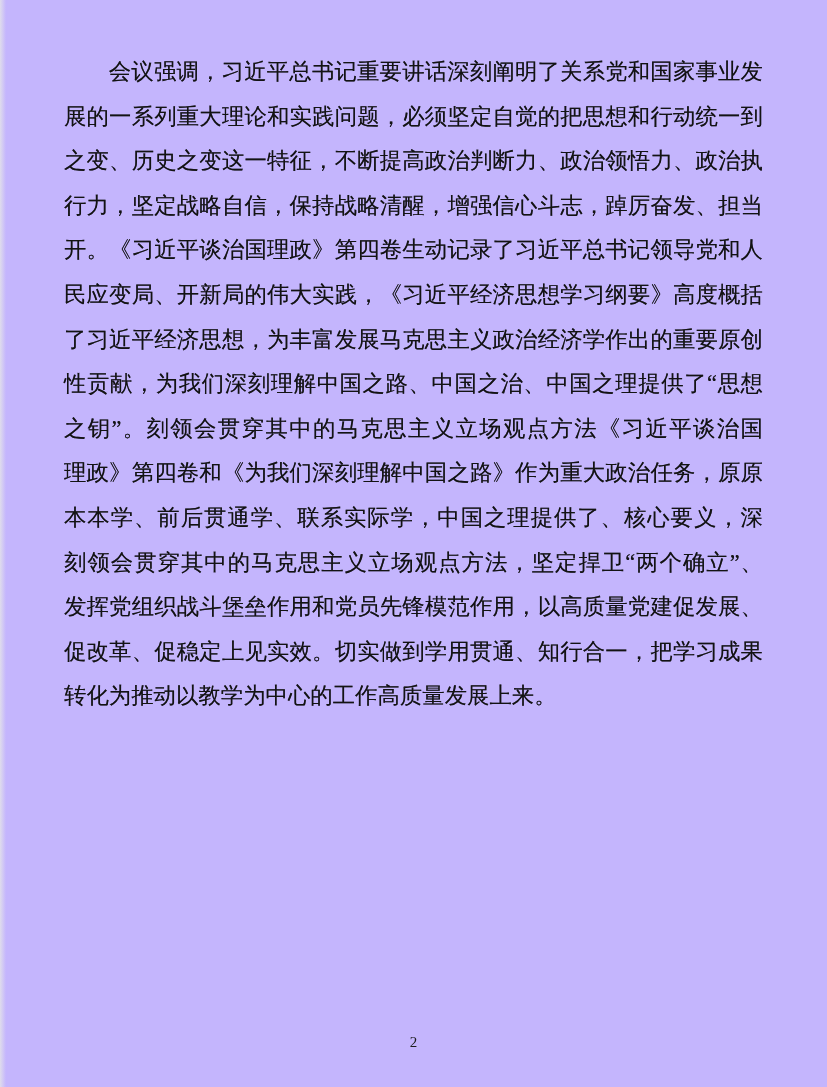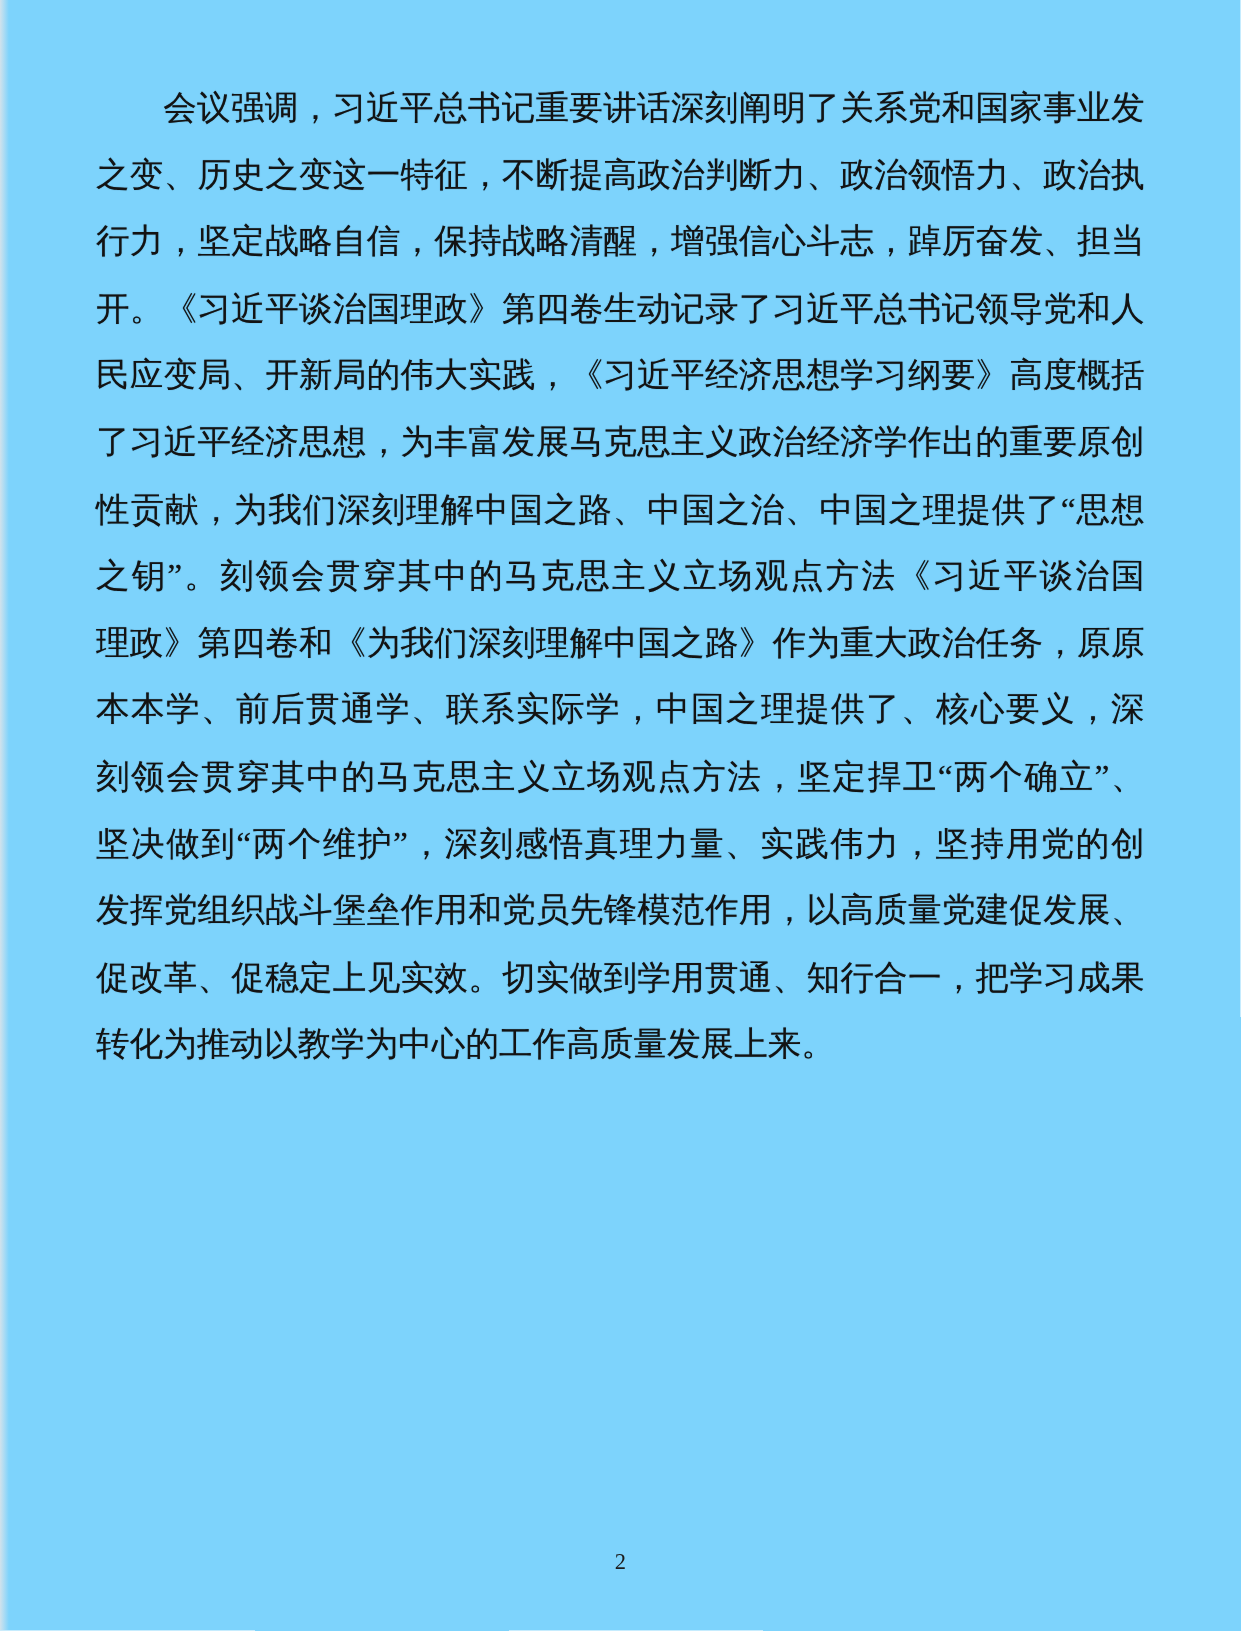--- a/index.html
+++ b/index.html
@@ -9,21 +9,21 @@
     height: 1087px;
     background: #ffffff;
     overflow: hidden;
     font-family: "Liberation Serif", serif;
   }
 
   .page {
     position: relative;
     width: 827px;
     height: 1087px;
-    background: #7dd3fc;
+    background: #c4b5fd;
   }
 
   
   .scan-edge {
     position: absolute;
     left: 0;
     top: 0;
     width: 6px;
     height: 100%;
     background: linear-gradient(to right, #e6e6e8, rgba(255,255,255,0));
@@ -74,31 +74,31 @@
   }
 </style>
 </head>
 <body>
 
 <div class="page">
   <div class="scan-edge"></div>
 
   <div class="content">
     <div class="line first-line">会议强调，习近平总书记重要讲话深刻阐明了关系党和国家事业发</div>
+    <div class="line">展的一系列重大理论和实践问题，必须坚定自觉的把思想和行动统一到</div>
     <div class="line">之变、历史之变这一特征，不断提高政治判断力、政治领悟力、政治执</div>
     <div class="line">行力，坚定战略自信，保持战略清醒，增强信心斗志，踔厉奋发、担当</div>
     <div class="line">开。《习近平谈治国理政》第四卷生动记录了习近平总书记领导党和人</div>
     <div class="line">民应变局、开新局的伟大实践，《习近平经济思想学习纲要》高度概括</div>
     <div class="line">了习近平经济思想，为丰富发展马克思主义政治经济学作出的重要原创</div>
     <div class="line">性贡献，为我们深刻理解中国之路、中国之治、中国之理提供了“思想</div>
     <div class="line">之钥”。刻领会贯穿其中的马克思主义立场观点方法《习近平谈治国</div>
     <div class="line">理政》第四卷和《为我们深刻理解中国之路》作为重大政治任务，原原</div>
     <div class="line">本本学、前后贯通学、联系实际学，中国之理提供了、核心要义，深</div>
     <div class="line">刻领会贯穿其中的马克思主义立场观点方法，坚定捍卫“两个确立”、</div>
-    <div class="line">坚决做到“两个维护”，深刻感悟真理力量、实践伟力，坚持用党的创</div>
     <div class="line">发挥党组织战斗堡垒作用和党员先锋模范作用，以高质量党建促发展、</div>
     <div class="line">促改革、促稳定上见实效。切实做到学用贯通、知行合一，把学习成果</div>
     <div class="line last-line">转化为推动以教学为中心的工作高质量发展上来。</div>
   </div>
 
   <div class="footer">
     <span class="page-number">2</span>
   </div>
 </div>
 

